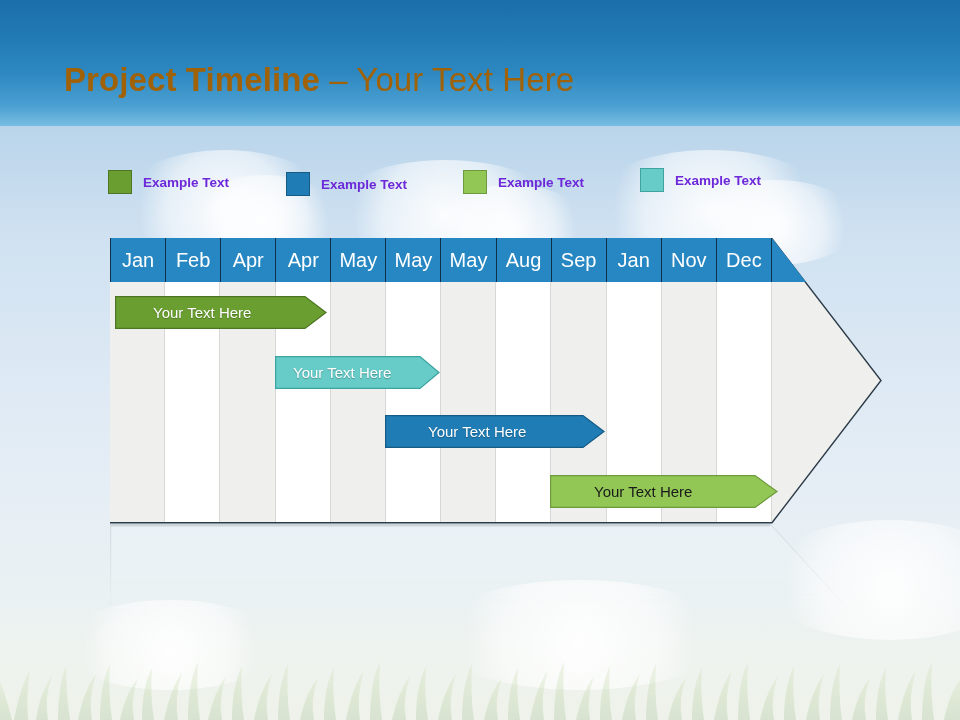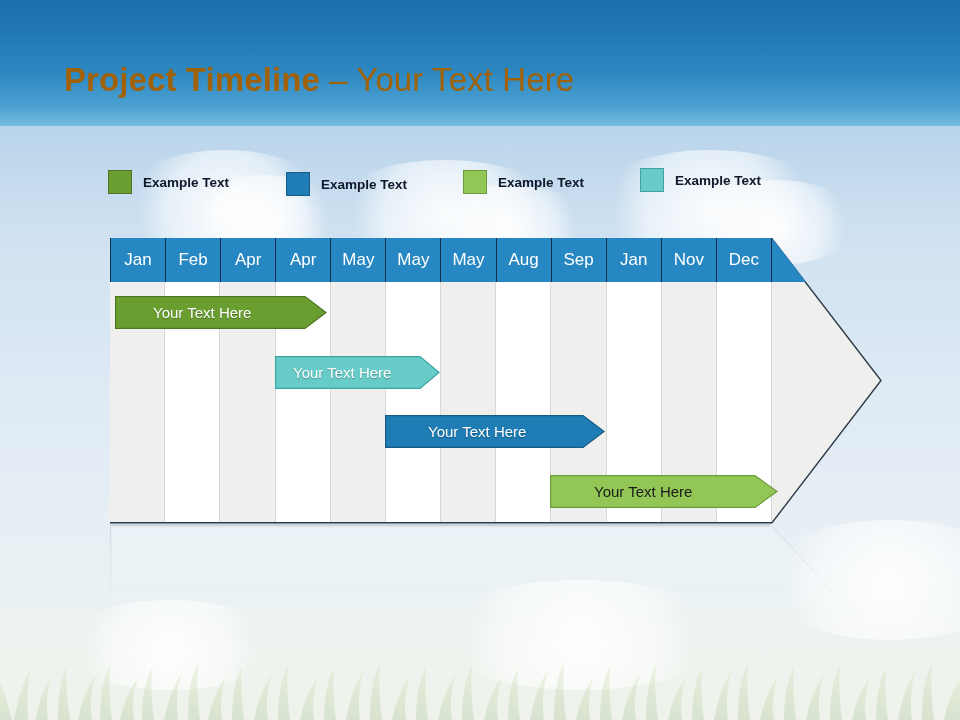--- a/index.html
+++ b/index.html
@@ -96,21 +96,21 @@
   }
   .legend-swatch {
     width: 22px; height: 22px;
     border: 1px solid rgba(0,0,0,0.45);
     flex: 0 0 auto;
   }
   .legend-label {
     margin-left: 11px;
     font-size: 13.5px;
     font-weight: bold;
-    color: #0f172a;
+    color: #6d28d9;
   }
 
   
   .chart {
     position: absolute;
     left: 110px; top: 238px;
     width: 770px; height: 285px;
   }
 
   
@@ -121,21 +121,21 @@
     position: absolute;
     left: 0; top: 0;
     width: 662px; height: 44px;
     display: flex;
   }
   .month-cell {
     flex: 1 1 0;
     position: relative;
     background: #2787c3;
     color: #ffffff;
-    font-size: 17px;
+    font-size: 20px;
     display: flex;
     align-items: center;
     justify-content: center;
     border-right: 1.4px solid #10304a;
   }
   .month-cell:first-child { border-left: 1.4px solid #10304a; }
 
   
   .header-tip {
     position: absolute;

